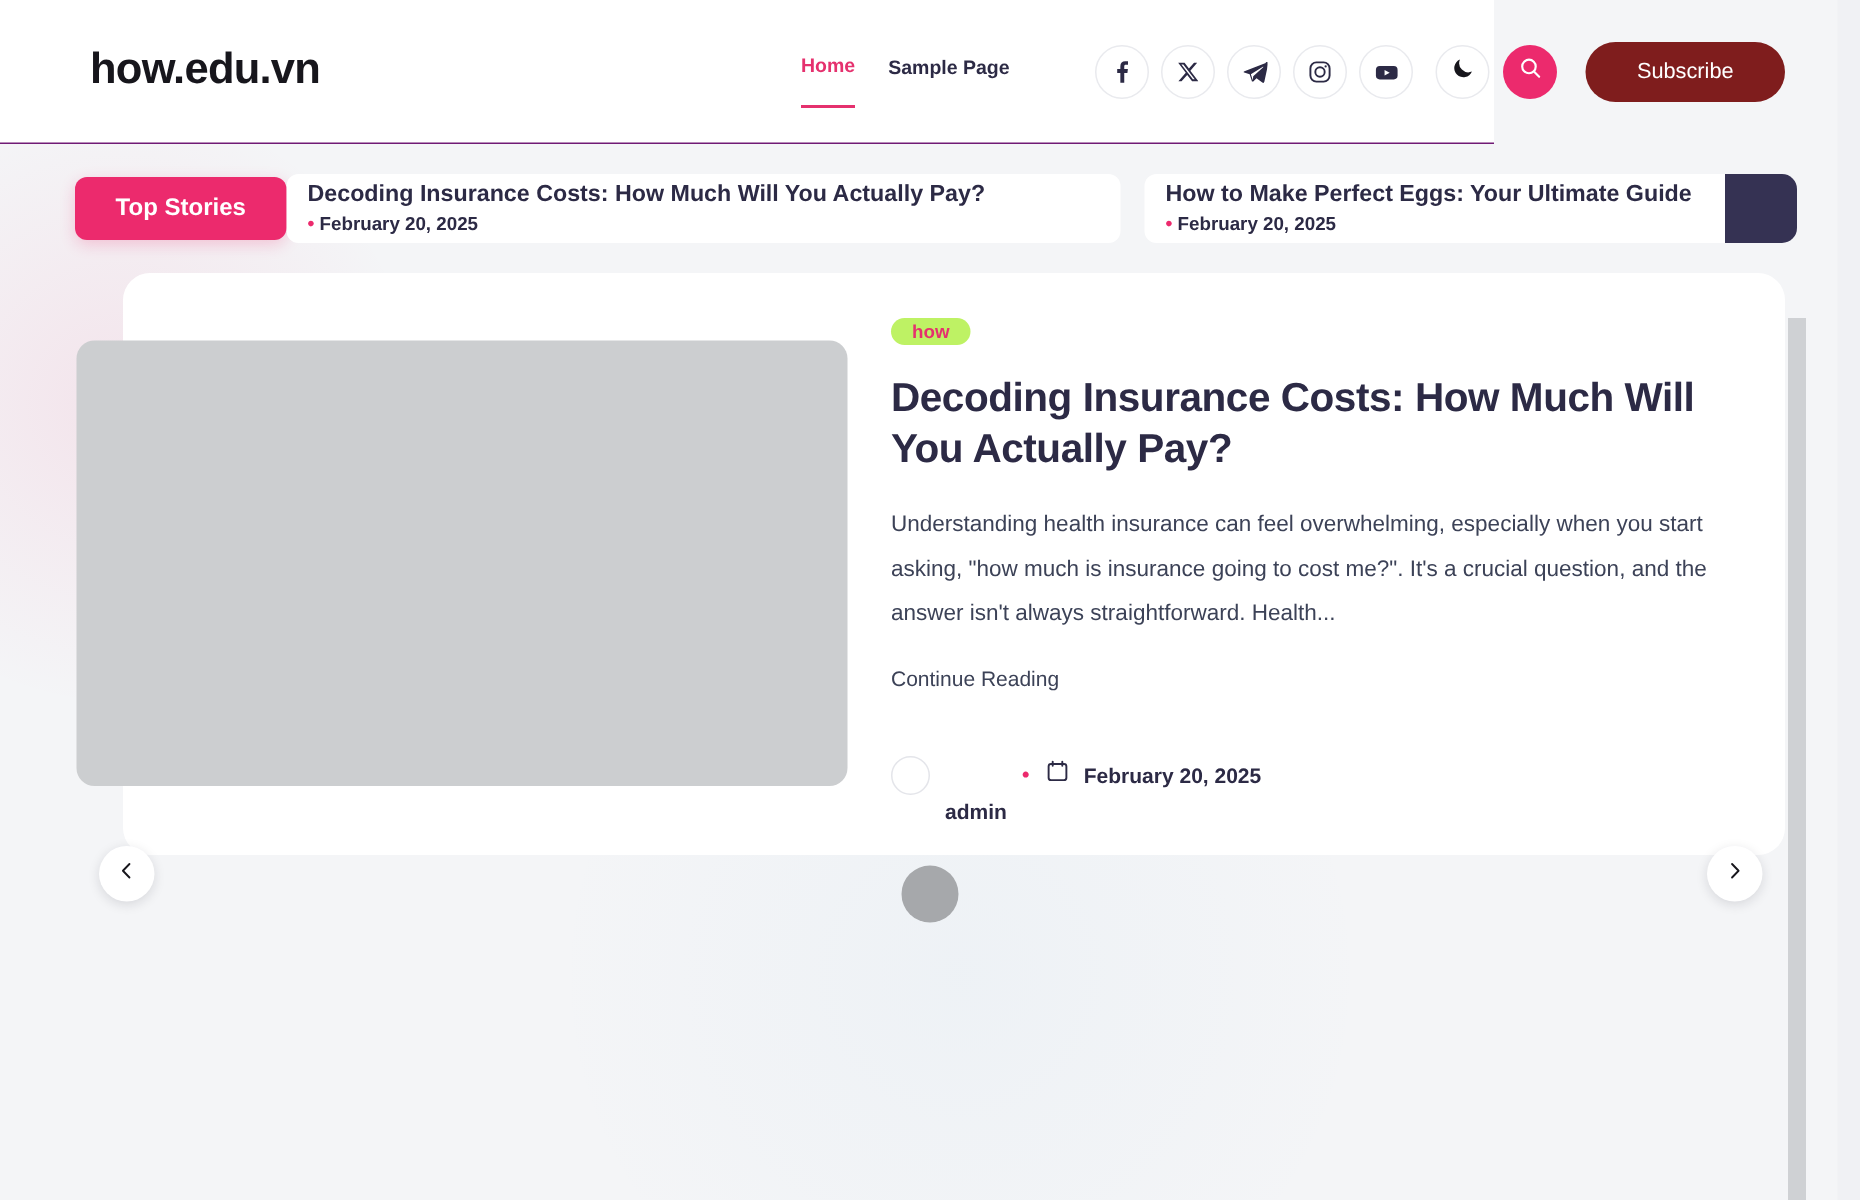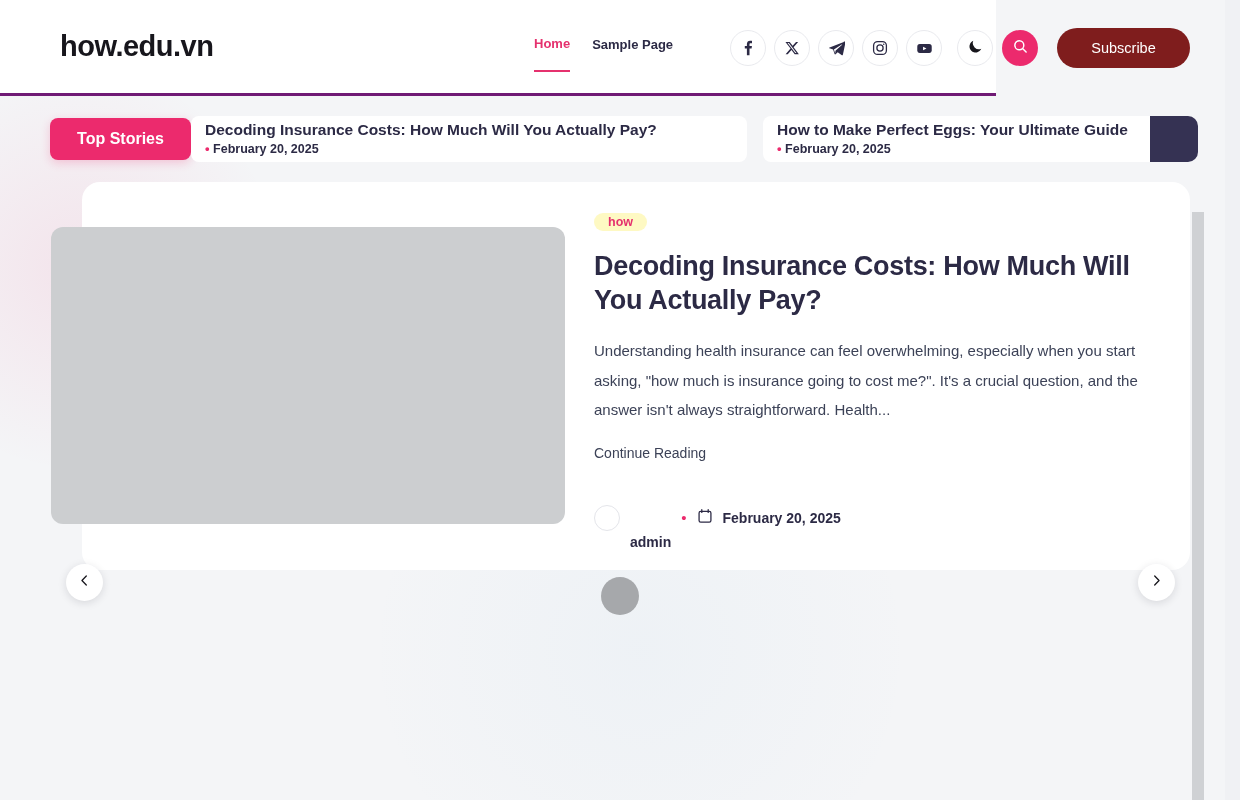--- a/index.html
+++ b/index.html
@@ -9,21 +9,21 @@
     background: #f4f5f7;
     overflow: hidden;
   }
   body { position: relative; }
 
   
   .header {
     position: absolute; top: 0; left: 0;
     width: 996px; height: 96px;
     background: #ffffff;
-    border-bottom: 3px solid #701a75;
+    border-bottom: 1px solid #701a75;
     display: flex; align-items: center;
     z-index: 30;
   }
   .logo {
     position: absolute; left: 60px; top: 30px;
     font-size: 29px; font-weight: bold; color: #17161c;
     letter-spacing: -0.5px;
   }
   .nav {
     position: absolute; left: 534px; top: 36px;
@@ -152,21 +152,21 @@
     border-radius: 12px;
     z-index: 8;
   }
   .hero-body {
     position: absolute; left: 594px; top: 212px;
     width: 560px;
     z-index: 8;
   }
   .cat-tag {
     display: inline-block;
-    background: #fef9c3; color: #e5316e;
+    background: #bef264; color: #e5316e;
     font-size: 12.5px; font-weight: bold;
     padding: 2px 14px; border-radius: 14px;
     cursor: pointer;
   }
   .hero-title {
     margin-top: 18px;
     font-size: 27px; font-weight: bold; color: #2c2a45;
     line-height: 34px; letter-spacing: -0.3px;
     max-width: 540px; cursor: pointer;
   }

